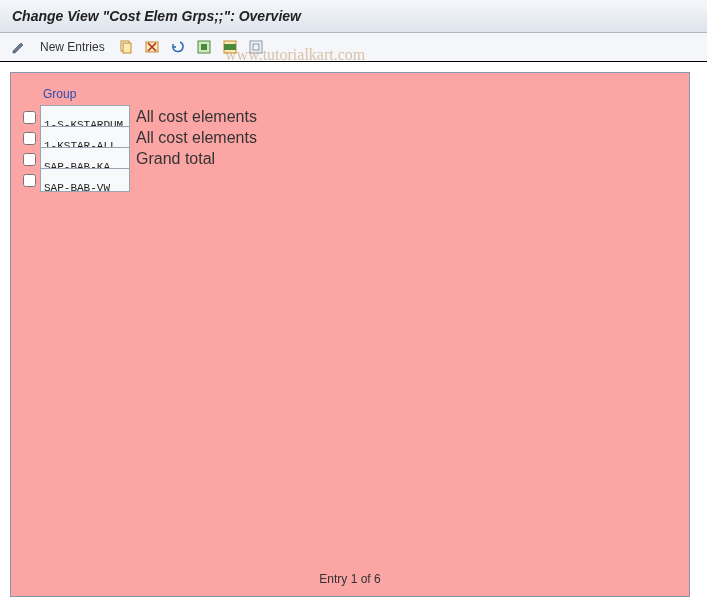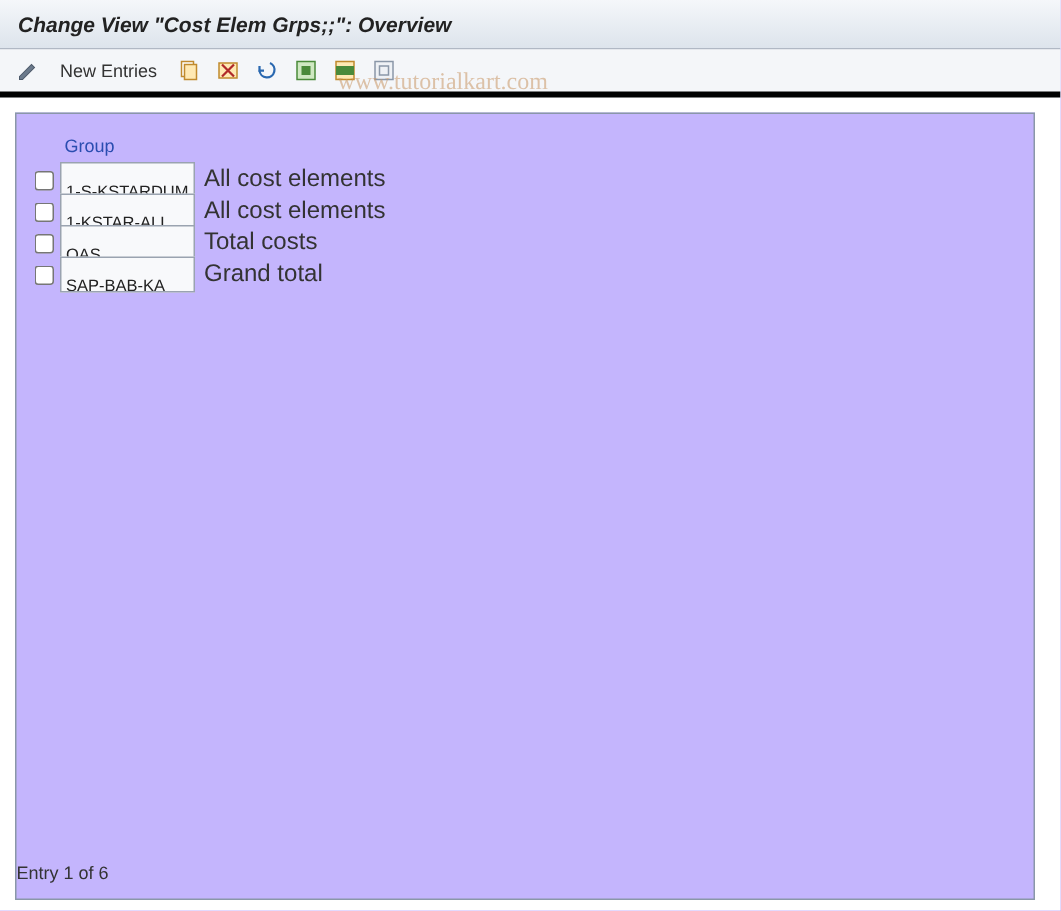--- a/index.html
+++ b/index.html
@@ -22,21 +22,21 @@
       font-style: italic;
       font-size: 14px;
       color: #222;
     }
     .toolbar {
       display: flex;
       align-items: center;
       gap: 8px;
       padding: 5px 10px;
       background: #f4f6f9;
-      border-bottom: 4px solid #000000;
+      border-bottom: 1px solid #000000;
     }
     .toolbar .tool-icon {
       width: 18px;
       height: 18px;
       display: inline-flex;
       align-items: center;
       justify-content: center;
       cursor: pointer;
     }
     .new-entries {
@@ -54,21 +54,21 @@
       font-family: Georgia, serif;
       pointer-events: none;
       z-index: 5;
     }
     .content-wrap {
       padding: 10px;
       position: relative;
     }
     .panel {
       border: 1px solid #8a97a8;
-      background: #c4b5fd;
+      background: #fca5a5;
       width: 680px;
       height: 525px;
       position: relative;
       padding: 14px 12px 0 12px;
     }
     .group-header {
       color: #2a4db0;
       font-size: 12px;
       margin-bottom: 6px;
       padding-left: 20px;
@@ -94,31 +94,32 @@
       background: #f8f9fb;
       width: 90px;
       height: 18px;
       padding: 11px 3px;
       font-size: 11px;
       line-height: 16px;
       color: #222;
       overflow: hidden;
       white-space: nowrap;
       margin-right: 6px;
+      font-family: Liberation Mono, monospace;
     }
     .desc {
       font-size: 16px;
       color: #333;
     }
     .footer-entry {
       position: absolute;
       bottom: 10px;
       left: 0;
       right: 0;
-      text-align: left;
+      text-align: center;
       font-size: 12px;
       color: #333;
     }
     
     .svg-icon { display:block; }
   </style>
 </head>
 <body>
 
 <div class="title-bar">Change View "Cost Elem Grps;;": Overview</div>
@@ -180,25 +181,25 @@
         <div class="field">1-S-KSTARDUM</div>
         <div class="desc">All cost elements</div>
       </div>
       <div class="row">
         <input type="checkbox" style="">
         <div class="field">1-KSTAR-ALL</div>
         <div class="desc">All cost elements</div>
       </div>
       <div class="row">
         <input type="checkbox" style="">
-        <div class="field">OAS</div>
-        <div class="desc">Total costs</div>
-      </div>
-      <div class="row">
-        <input type="checkbox" style="">
         <div class="field">SAP-BAB-KA</div>
         <div class="desc">Grand total</div>
+      </div>
+      <div class="row">
+        <input type="checkbox" style="">
+        <div class="field">SAP-BAB-VW</div>
+        <div class="desc"></div>
       </div>
     </div>
 
     <div class="footer-entry">Entry 1 of 6</div>
   </div>
 </div>
 
 </body></html>

